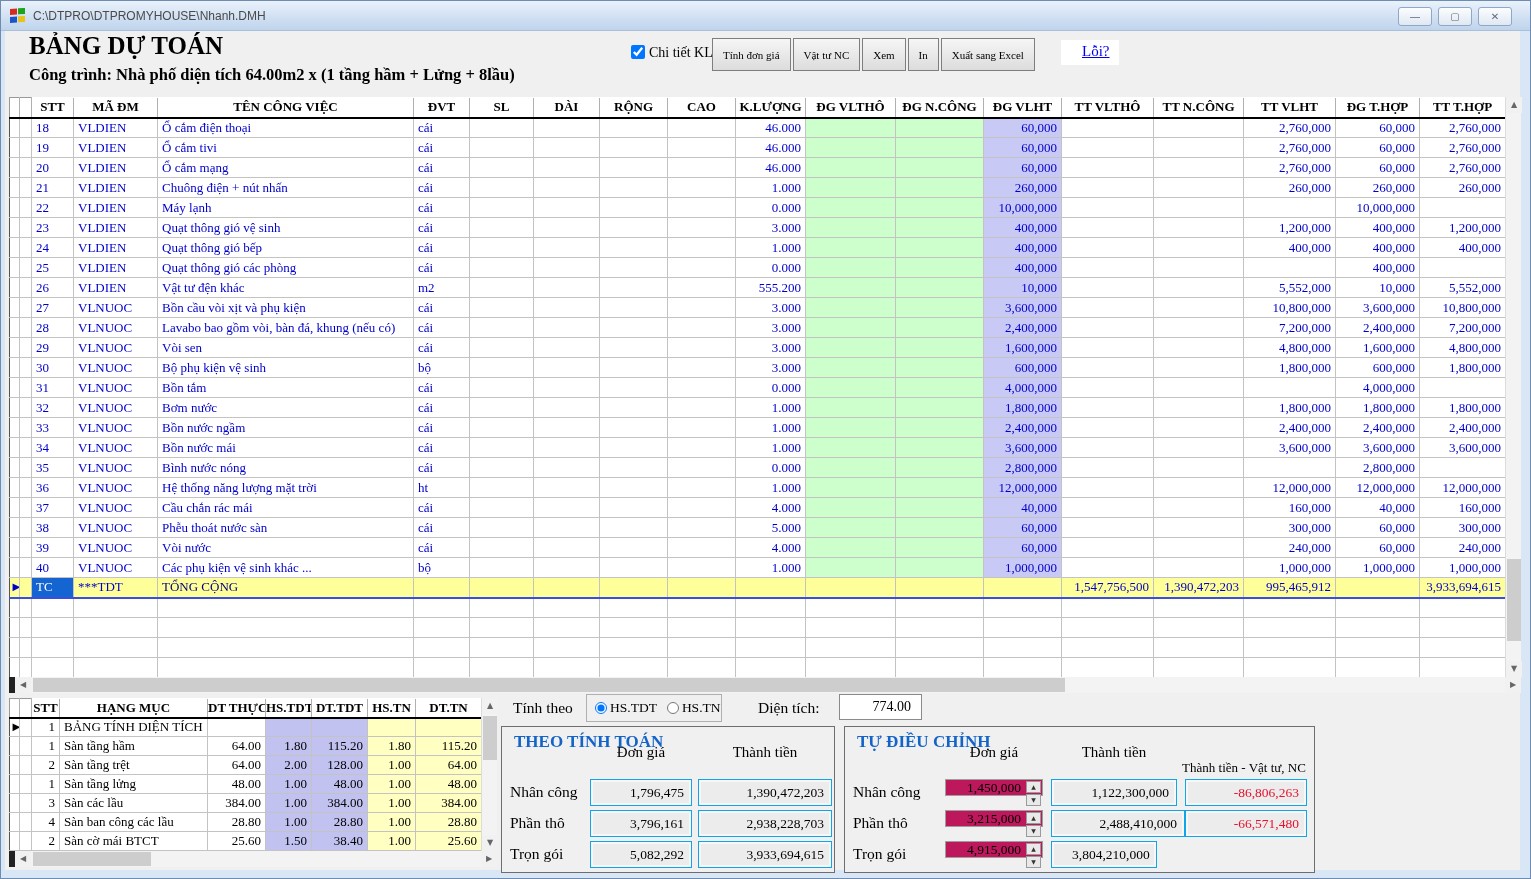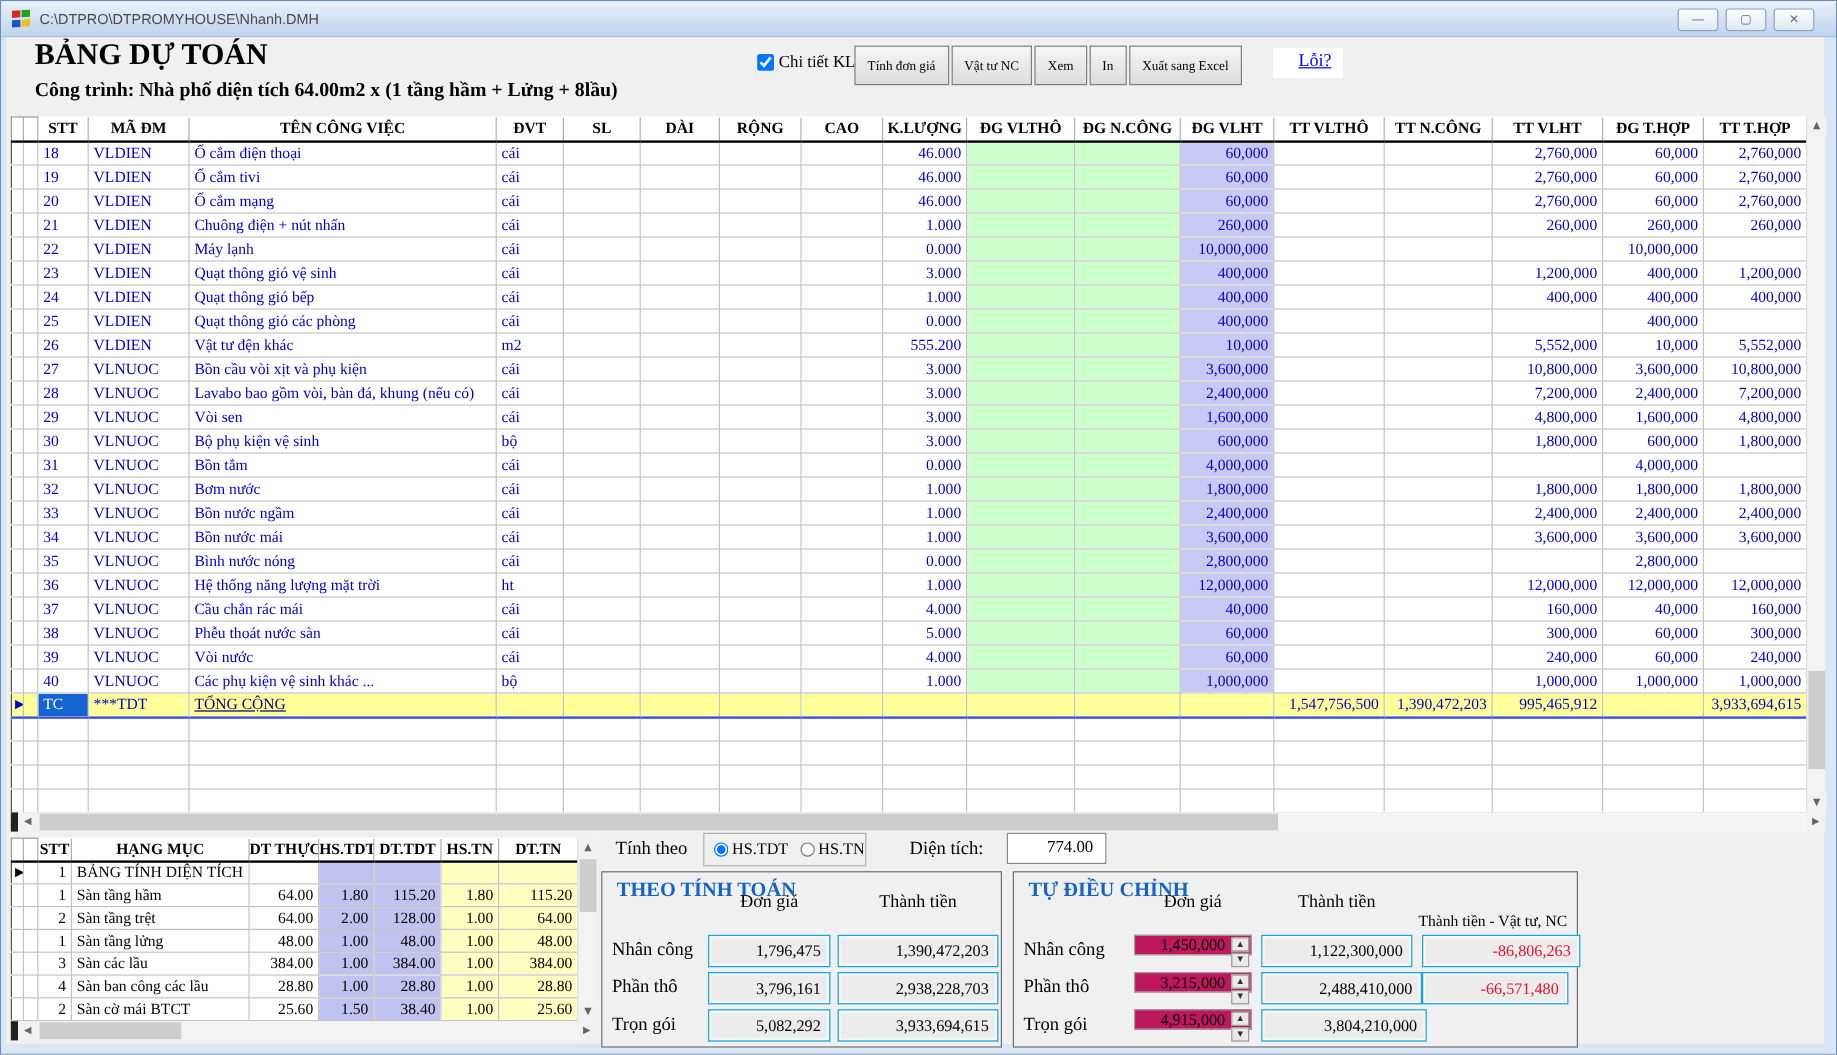--- a/index.html
+++ b/index.html
@@ -44,21 +44,21 @@
   th.hmk { background:#e4e4e4; border:1px solid #999; border-bottom:2px solid #000; }
   .l { text-align:left; padding-left:4px; }
   .r { text-align:right; padding-right:4px; }
   .blue { color:#0000cc; }
   .green { background:#ccffcc; }
   .lav { background:#c9c9f6; }
 
   .grid-wrap { position:absolute; left:8px; top:96px; width:1512px; height:596px; }
   .grid-wrap table { width:1496px; border-left:1px solid #555; }
   tr.total td { background:#ffff99; border-top:1px solid #3b4ede; border-bottom:2px solid #3b4ede; color:#0000cc; }
-  tr.total td.tname { color:#00007e;text-decoration:underline; }
+  tr.total td.tname { color:#00007e; }
   tr.total td.sel { background:#1464d2; color:#fff; }
   td.mkcell { font-size:9px; text-align:center; color:#000; }
 
   .bgrid-wrap { position:absolute; left:8px; top:697px; width:488px; height:169px; }
   .bgrid-wrap table { width:472px; border-left:1px solid #555; }
   .bgrid-wrap table td, .bgrid-wrap table th { height:19px; color:#000; }
   .purp { background:#c2c2f0; }
   .pyel { background:#ffffc2; }
 
   
@@ -987,36 +987,36 @@
 
     <div class="row-label" style="left:8px;top:56px;">Nhân công</div>
     <div class="spinbox" style="left:100px;top:52px;width:98px;">
       <input value="1,450,000" style="">
       <div class="spin">
           <div>▲</div>
           <div>▼</div>
         </div>
     </div>
     <div class="vbox" style="left:206px;top:52px;width:126px;">1,122,300,000</div>
-    <div class="vbox red" style="left:340px;top:52px;width:132px;">-86,806,263</div>
+    <div class="vbox red" style="left:340px;top:52px;width:122px;">-86,806,263</div>
 
     <div class="row-label" style="left:8px;top:87px;">Phần thô</div>
     <div class="spinbox" style="left:100px;top:83px;width:98px;">
       <input value="3,215,000" style="">
       <div class="spin">
           <div>▲</div>
           <div>▼</div>
         </div>
     </div>
     <div class="vbox" style="left:206px;top:83px;width:134px;">2,488,410,000</div>
     <div class="vbox red" style="left:340px;top:83px;width:122px;">-66,571,480</div>
 
     <div class="row-label" style="left:8px;top:118px;">Trọn gói</div>
     <div class="spinbox" style="left:100px;top:114px;width:98px;">
       <input value="4,915,000" style="">
       <div class="spin">
           <div>▲</div>
           <div>▼</div>
         </div>
     </div>
-    <div class="vbox" style="left:206px;top:114px;width:138px;padding-left:20px;">3,804,210,000</div>
+    <div class="vbox" style="left:206px;top:114px;width:106px;padding-left:20px;">3,804,210,000</div>
   </div>
 </div>
 
 </body></html>

